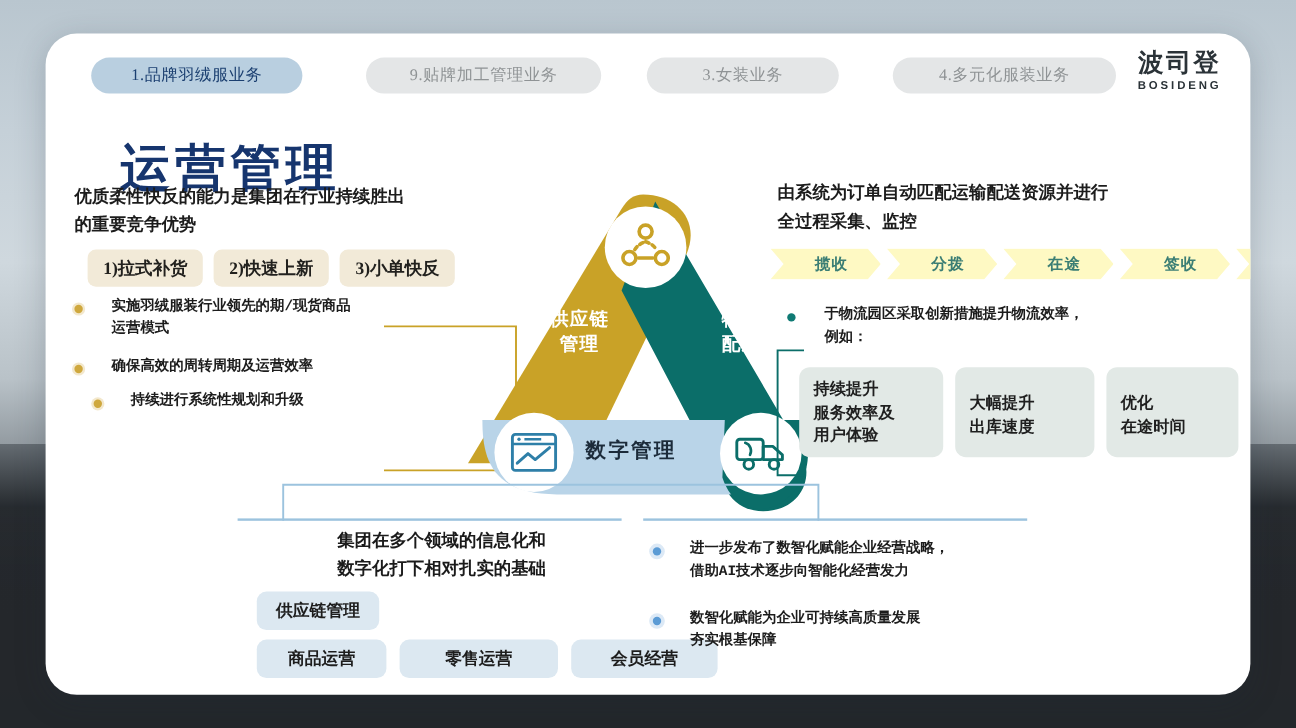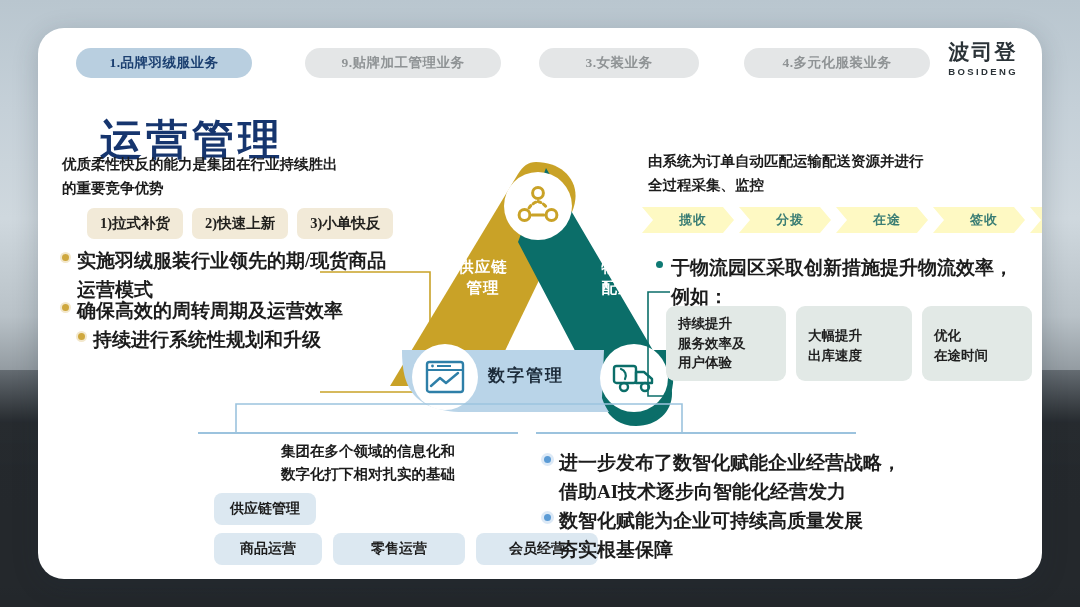--- a/index.html
+++ b/index.html
@@ -42,21 +42,21 @@
     background:#ffffff;border-radius:26px;
     box-shadow:0 6px 26px rgba(30,45,60,.22);
     overflow:hidden;
   }
   
   .tabrow{position:absolute;left:24px;top:20px;right:24px;height:32px;}
   .tab{
     position:absolute;top:0;height:30px;border-radius:15px;
     display:flex;align-items:center;justify-content:center;
     font-size:13.5px;letter-spacing:.5px;white-space:nowrap;
-    font-family:"Liberation Serif","DejaVu Serif",serif;font-weight:700;
+    font-family:"Liberation Serif","DejaVu Serif",serif;font-weight:400;
   }
   .tab.active{background:#b9cfe0;color:#1b3f70;}
   .tab.idle{background:#e4e6e7;color:#8f9395;}
   .logo{position:absolute;right:0;top:-6px;text-align:center;}
   .logo .cn{font-size:21px;font-weight:700;color:#2b3338;letter-spacing:2px;
             font-family:"DejaVu Sans","Liberation Sans",sans-serif;line-height:1;}
   .logo .en{font-size:9.5px;font-weight:700;color:#2b3338;letter-spacing:2.4px;margin-top:3px;}
   
   .page-title{
     position:absolute;left:62px;top:84px;
@@ -70,23 +70,23 @@
     font-family:"Liberation Serif","DejaVu Serif",serif;
   }
   
   .tagrow{position:absolute;display:flex;gap:9px;}
   .tag-cream{
     background:#f2ead8;border-radius:7px;padding:6px 13px;
     font-size:14.5px;color:#22211e;font-weight:700;white-space:nowrap;
     font-family:"Liberation Serif","DejaVu Serif",serif;
   }
   
-  .bul{position:absolute;display:flex;gap:8px;align-items:flex-start;
-       font-size:19px;line-height:1.55;font-weight:700;color:#1c1c1c;
-       font-family:Liberation Serif, serif;}
+  .bul{position:absolute;display:flex;gap:24px;align-items:flex-start;
+       font-size:12px;line-height:1.55;font-weight:700;color:#1c1c1c;
+       font-family:Liberation Mono, monospace;}
   .dot{flex:0 0 auto;width:7px;height:7px;border-radius:50%;margin-top:8px;}
   .dot.gold{background:#cfa83e;box-shadow:0 0 0 2px #f3e8cd;}
   .dot.teal{background:#0f7a74;}
   .dot.blue{background:#5b9bd5;box-shadow:0 0 0 3px #dce9f6;}
   
   .chev-wrap{position:absolute;display:flex;}
   .chev{
     position:relative;height:26px;background:#fef9c3;margin-right:5px;
     display:flex;align-items:center;justify-content:center;
     color:#3b7e74;font-size:13px;font-weight:700;letter-spacing:1px;
@@ -150,21 +150,21 @@
       <div class="cn">波司登</div>
       <div class="en">BOSIDENG</div>
     </div>
   </div>
 
   <div class="page-title">运营管理</div>
 
   <div class="lead" style="left:24px;top:125px;width:360px;white-space:pre-line;">优质柔性快反的能力是集团在行业持续胜出
 的重要竞争优势</div>
 
-  <div class="tagrow" style="left:22px;top:180px;padding-left:27px;">
+  <div class="tagrow" style="left:8px;top:180px;padding-left:27px;">
     <div class="tag-cream">1)拉式补货</div>
     <div class="tag-cream">2)快速上新</div>
     <div class="tag-cream">3)小单快反</div>
   </div>
 
   <div class="bul" style="left:24px;top:218px;width:340px;">
     <span class="dot gold"></span>
     <span style="white-space:pre-line">实施羽绒服装行业领先的期/现货商品
 运营模式</span>
   </div>

